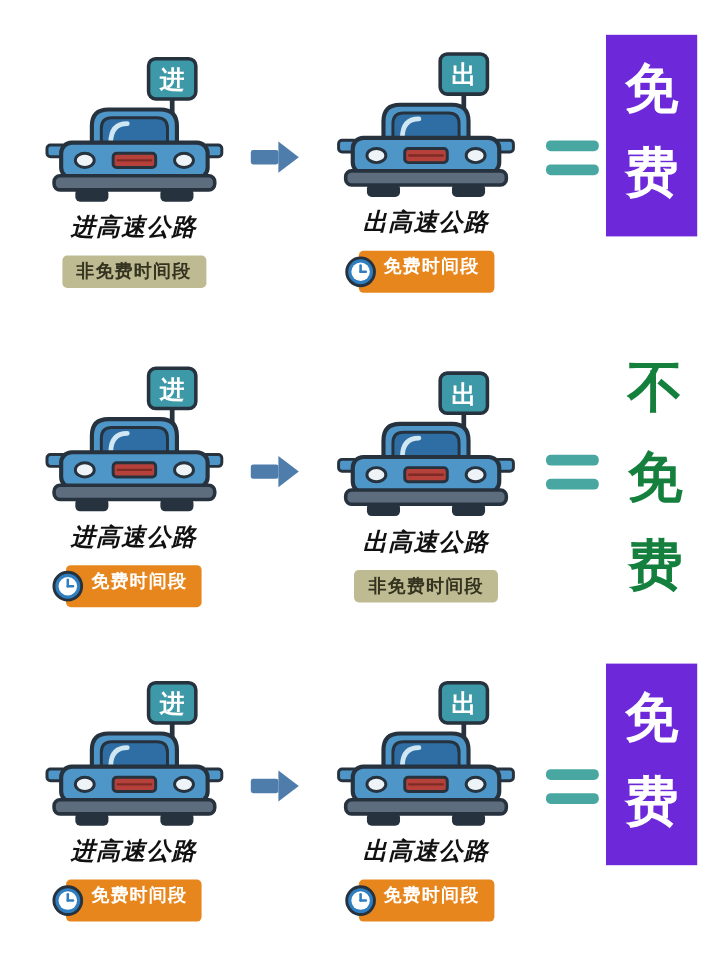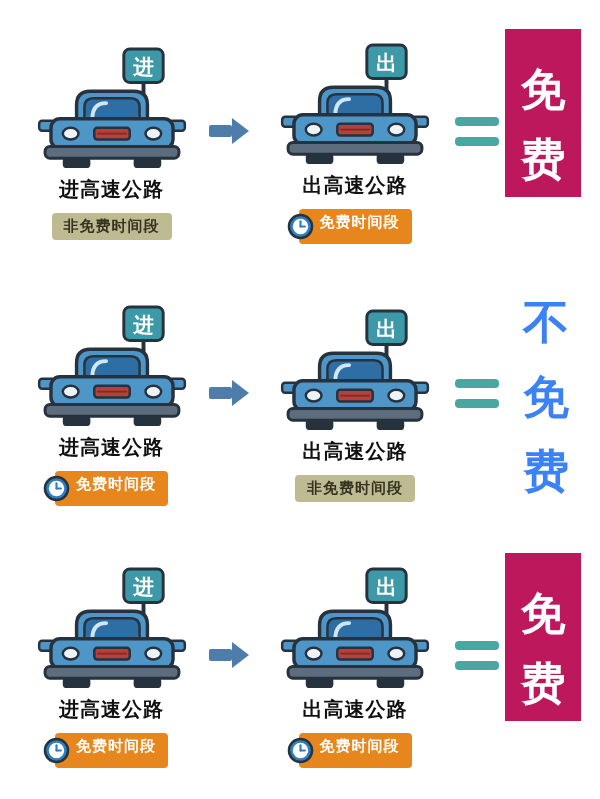--- a/index.html
+++ b/index.html
@@ -21,20 +21,21 @@
   .flag-char {
     font-family: "Liberation Sans", sans-serif;
     font-weight: bold;
   }
   .car-label {
     font-size: 20px;
     font-weight: bold;
     color: #111111;
     margin-top: 4px;
     letter-spacing: 1px;
+    font-style: italic;
   }
   .badge {
     position: relative;
     margin-top: 10px;
     display: flex;
     align-items: flex-start;
     border-radius: 4px;
     font-size: 15px;
     font-weight: bold;
     padding: 4px 12px;
@@ -56,29 +57,29 @@
   .equals .bar { width: 44px; height: 9px; background: #49A7A1; border-radius: 4px; }
   .result {
     font-weight: bold;
     text-align: center;
     word-break: break-all;
     line-height: 1.55;
   }
   .result.free {
     width: 76px;
     height: 168px;
-    background: #be185d;
+    background: #6d28d9;
     color: #ffffff;
     font-size: 45px;
-    padding-top: 26px;
+    padding-top: 10px;
     transform: translateY(-30px);
   }
   .result.notfree {
     width: 82px;
-    color: #3b82f6;
+    color: #15803d;
     font-size: 46px;
     line-height: 1.62;
     transform: translateY(-8px);
   }
 </style>
 </head>
 <body>
 
 <svg width="0" height="0" style="position:absolute" aria-hidden="true">
   <symbol id="car-sym">

